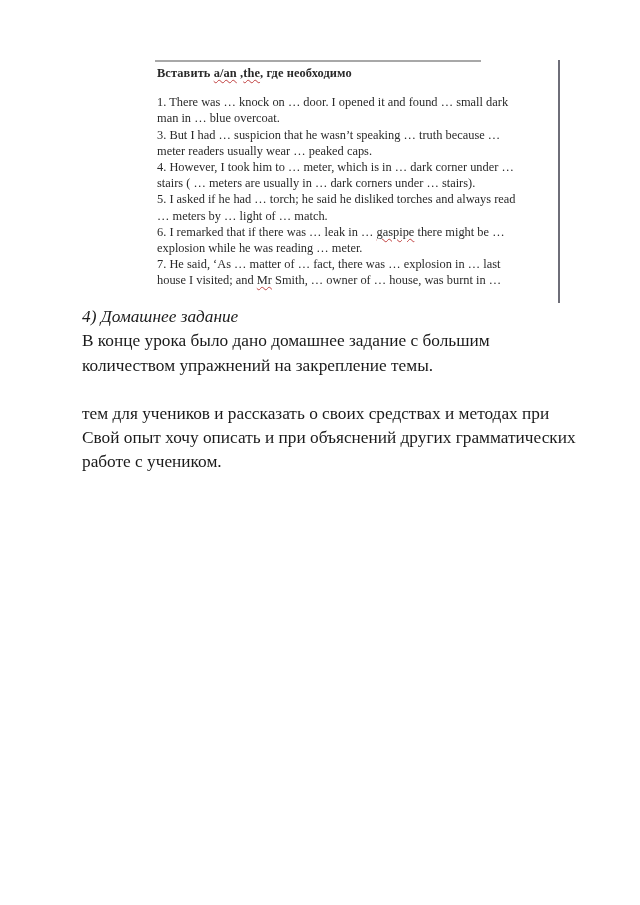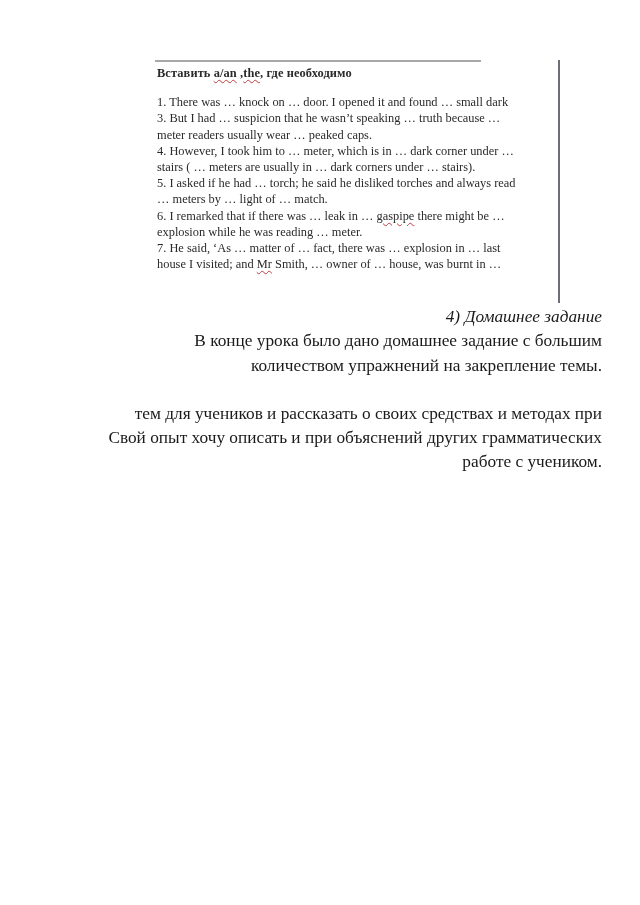--- a/index.html
+++ b/index.html
@@ -70,37 +70,37 @@
       width: 520px;
       font-size: 17.3px;
       line-height: 24.3px;
       color: #1a1a1a;
     }
     .section .section-title {
       font-style: italic;
     }
     .section p {
       margin: 0;
-      text-align: right;
     }
     .section .gap {
       height: 24px;
     }
   </style>
 </head>
 <body>
 
 <div class="embedded">
   <div class="top-rule"></div>
   <div class="right-rule"></div>
   <div class="content">
     <div class="heading"><span>Вставить </span><span class="spell">a/an</span><span> ,</span><span class="spell">the</span><span>, где необходимо</span></div>
 
     <div class="item">
       <div>1. There was … knock on … door. I opened it and found … small dark</div>
+      <div>man in … blue overcoat.</div>
     </div>
     <div class="item">
       <div>3. But I had … suspicion that he wasn’t speaking … truth because …</div>
       <div>meter readers usually wear … peaked caps.</div>
     </div>
     <div class="item">
       <div>4. However, I took him to … meter, which is in … dark corner under …</div>
       <div>stairs ( … meters are usually in … dark corners under … stairs).</div>
     </div>
     <div class="item">

